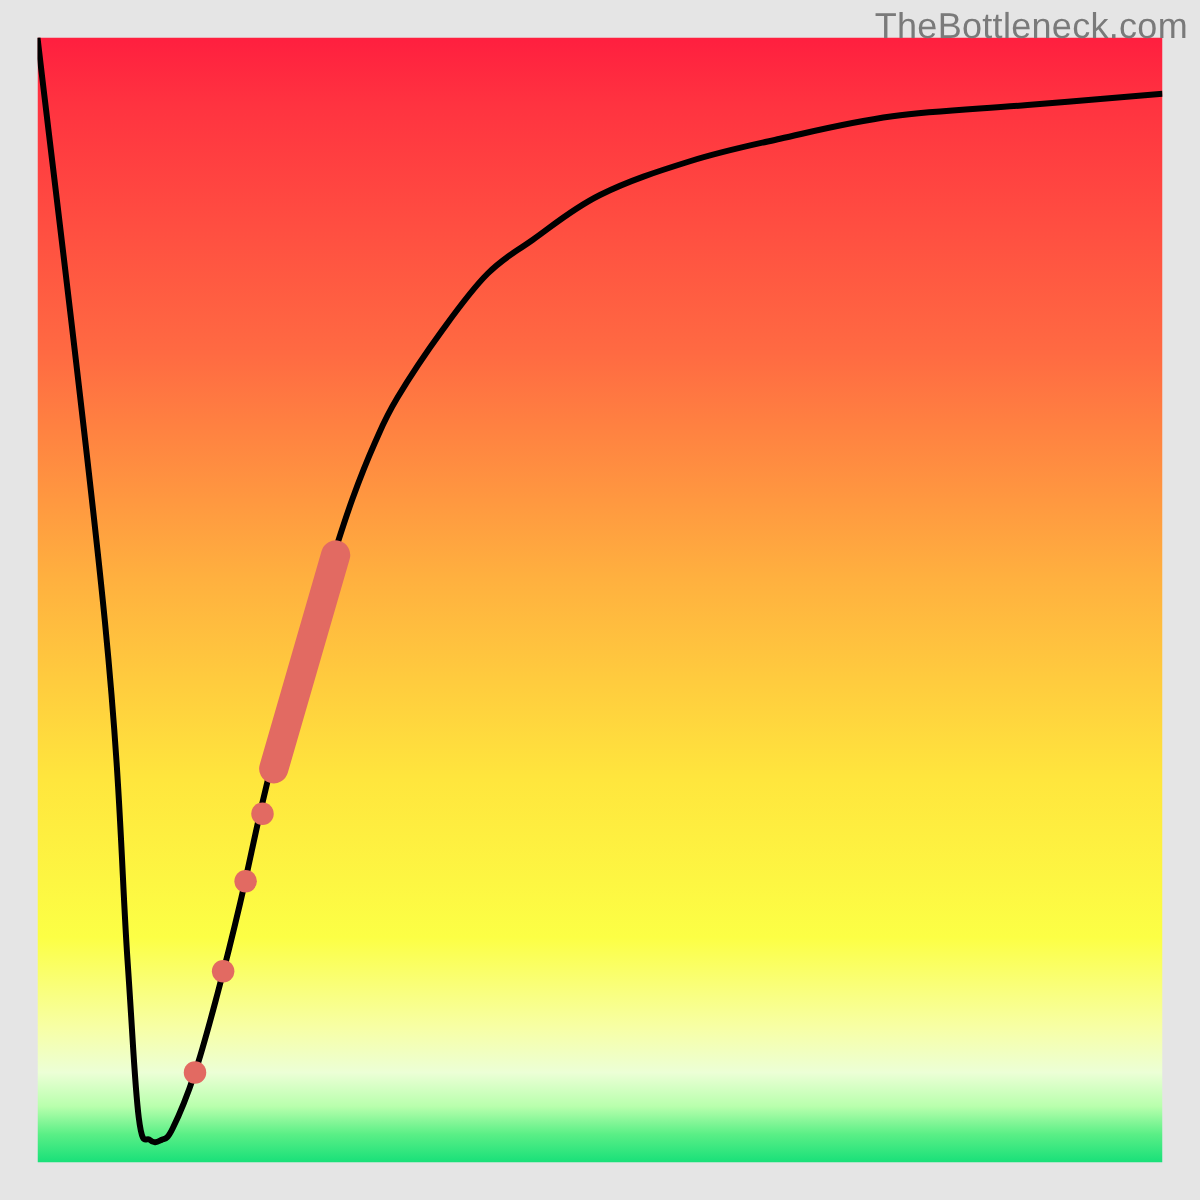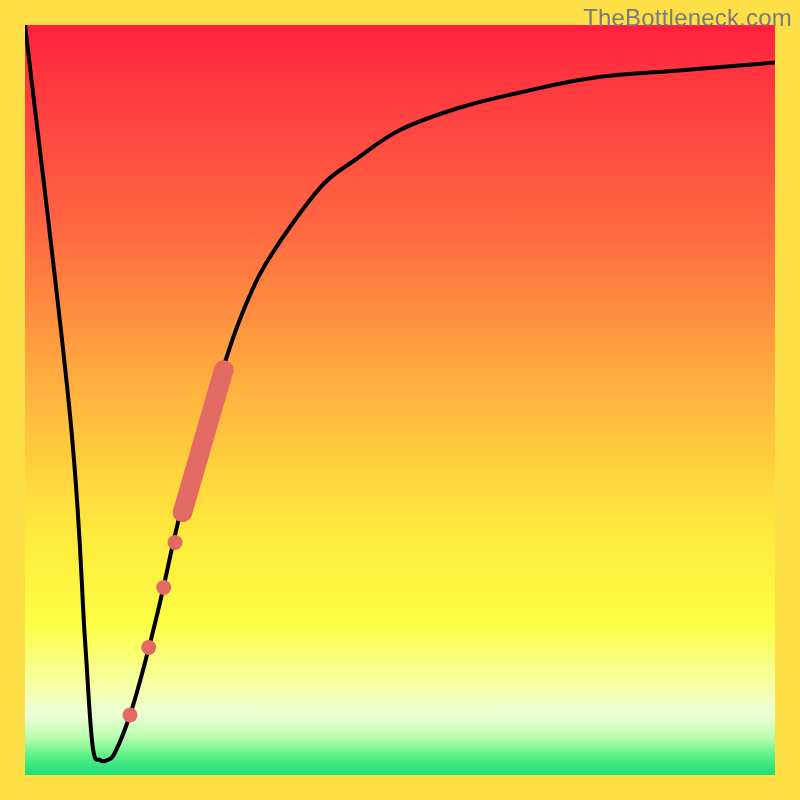--- a/index.html
+++ b/index.html
@@ -10,21 +10,21 @@
     overflow: hidden;
     background: #000;
     font-family: Arial, Helvetica, sans-serif;
   }
   .frame {
     position: absolute;
     left: 0;
     top: 0;
     width: 800px;
     height: 800px;
-    background: #fde047;
+    background: #e5e5e5;
     text-align: right;
   }
   .plot {
     position: absolute;
     left: 25px;
     top: 25px;
     width: 750px;
     height: 750px;
     overflow: hidden;
   }

